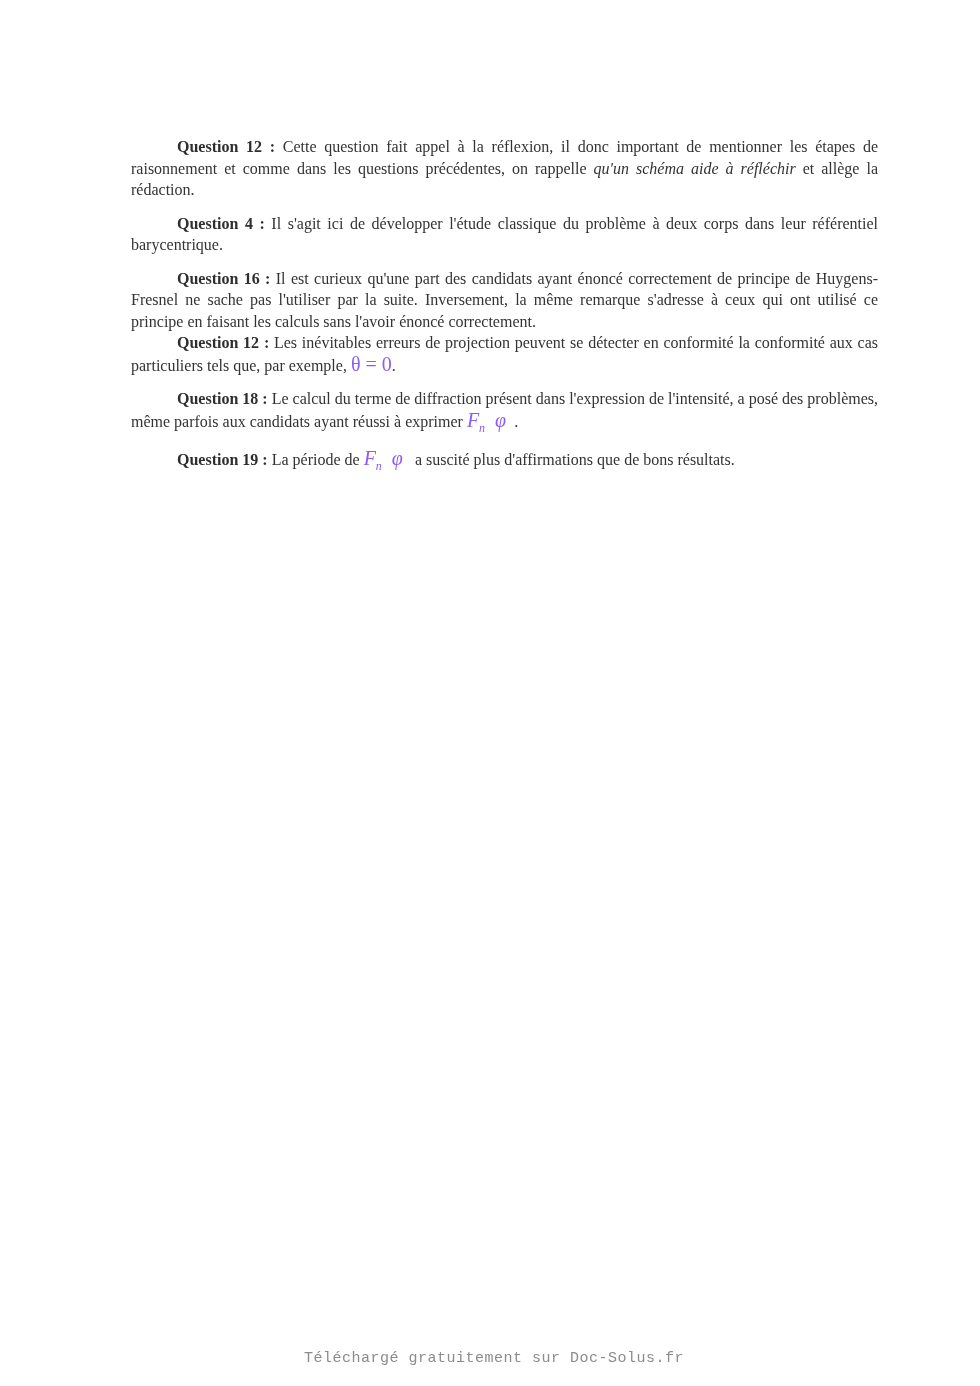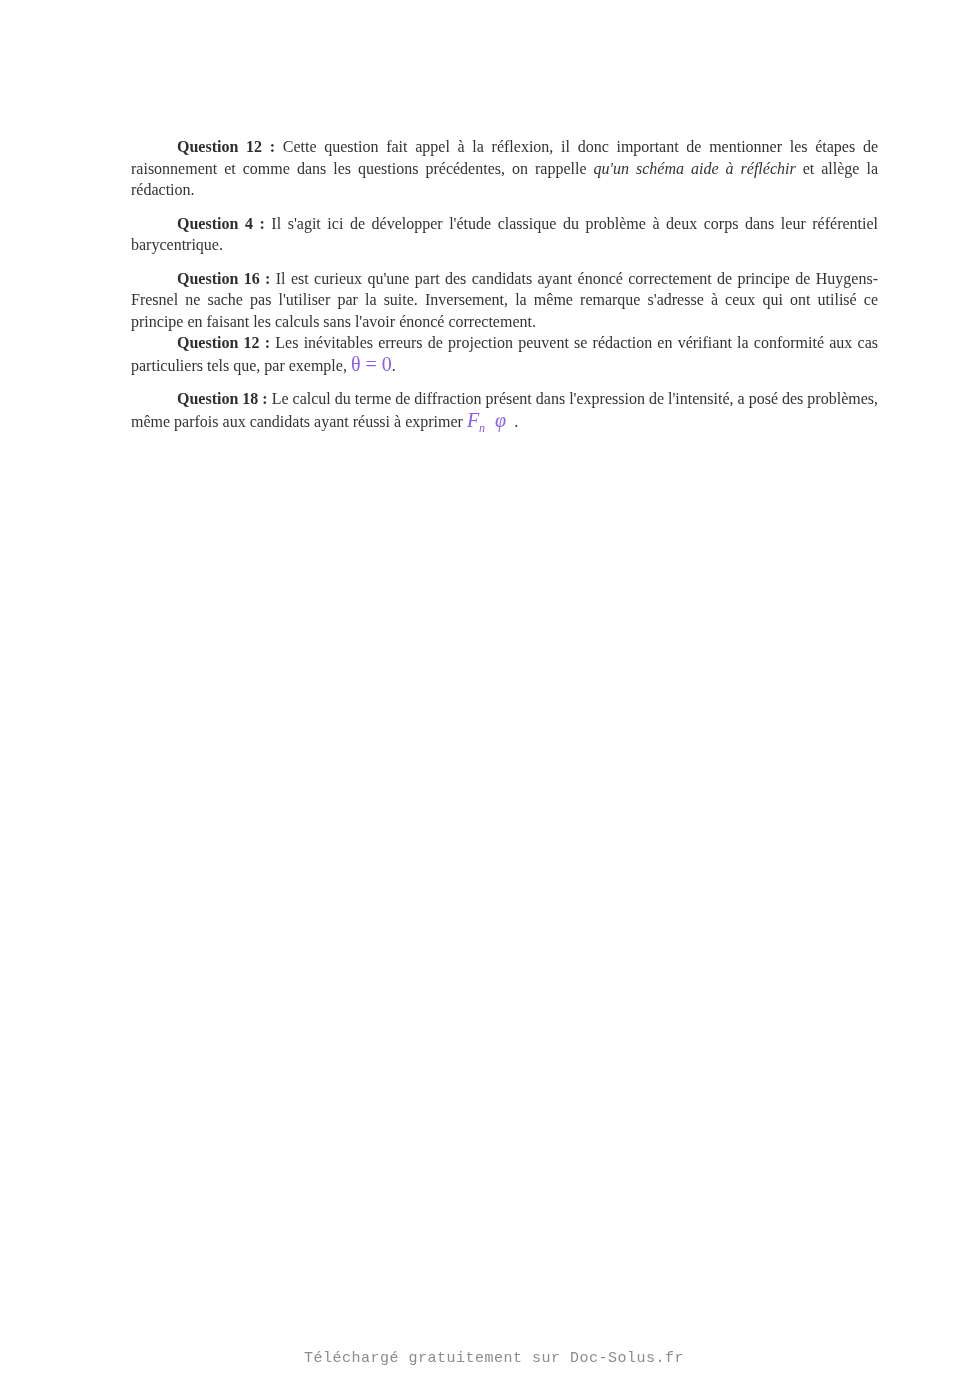--- a/index.html
+++ b/index.html
@@ -81,21 +81,22 @@
 <body>
 
 <div class="content">
 
   <p class="para"><span class="qlabel">Question 12 :</span><span> Cette question fait appel à la réflexion, il donc important de mentionner les étapes de raisonnement et comme dans les questions précédentes, on rappelle </span><span class="italic">qu'un schéma aide à réfléchir</span><span> et allège la rédaction.</span></p>
 
   <p class="para"><span class="qlabel">Question 4 :</span><span> Il s'agit ici de développer l'étude classique du problème à deux corps dans leur référentiel barycentrique.</span></p>
 
   <p class="para cont" style="margin-bottom:0;"><span class="qlabel">Question 16 :</span><span> Il est curieux qu'une part des candidats ayant énoncé correctement de principe de Huygens-Fresnel ne sache pas l'utiliser par la suite. Inversement, la même remarque s'adresse à ceux qui ont utilisé ce principe en faisant les calculs sans l'avoir énoncé correctement.</span></p>
 
-  <p class="para"><span class="qlabel">Question 12 :</span><span> Les inévitables erreurs de projection peuvent se rédaction en vérifiant la conformité aux cas particuliers tels que, par exemple, </span><span class="math">θ = 0</span><span>.</span></p>
+  <p class="para"><span class="qlabel">Question 12 :</span><span> Les inévitables erreurs de projection peuvent se détecter en conformité la conformité aux cas particuliers tels que, par exemple, </span><span class="math">θ = 0</span><span>.</span></p>
 
   <p class="para gap-lg"><span class="qlabel">Question 18 :</span><span> Le calcul du terme de diffraction présent dans l'expression de l'intensité, a posé des problèmes, même parfois aux candidats ayant réussi à exprimer </span><span class="math"><span class="var">F</span><sub>n</sub><span class="phi">φ</span></span><span class="math-tail">.</span></p>
 
+  <p class="para gap-md"><span class="qlabel">Question 19 :</span><span> La période de </span><span class="math"><span class="var">F</span><sub>n</sub><span class="phi">φ</span></span><span class="math-tail"> a suscité plus d'affirmations que de bons résultats.</span></p>
 
 
 </div>
 
 <div class="footer">Téléchargé gratuitement sur Doc-Solus.fr</div>
 
 </body></html>

